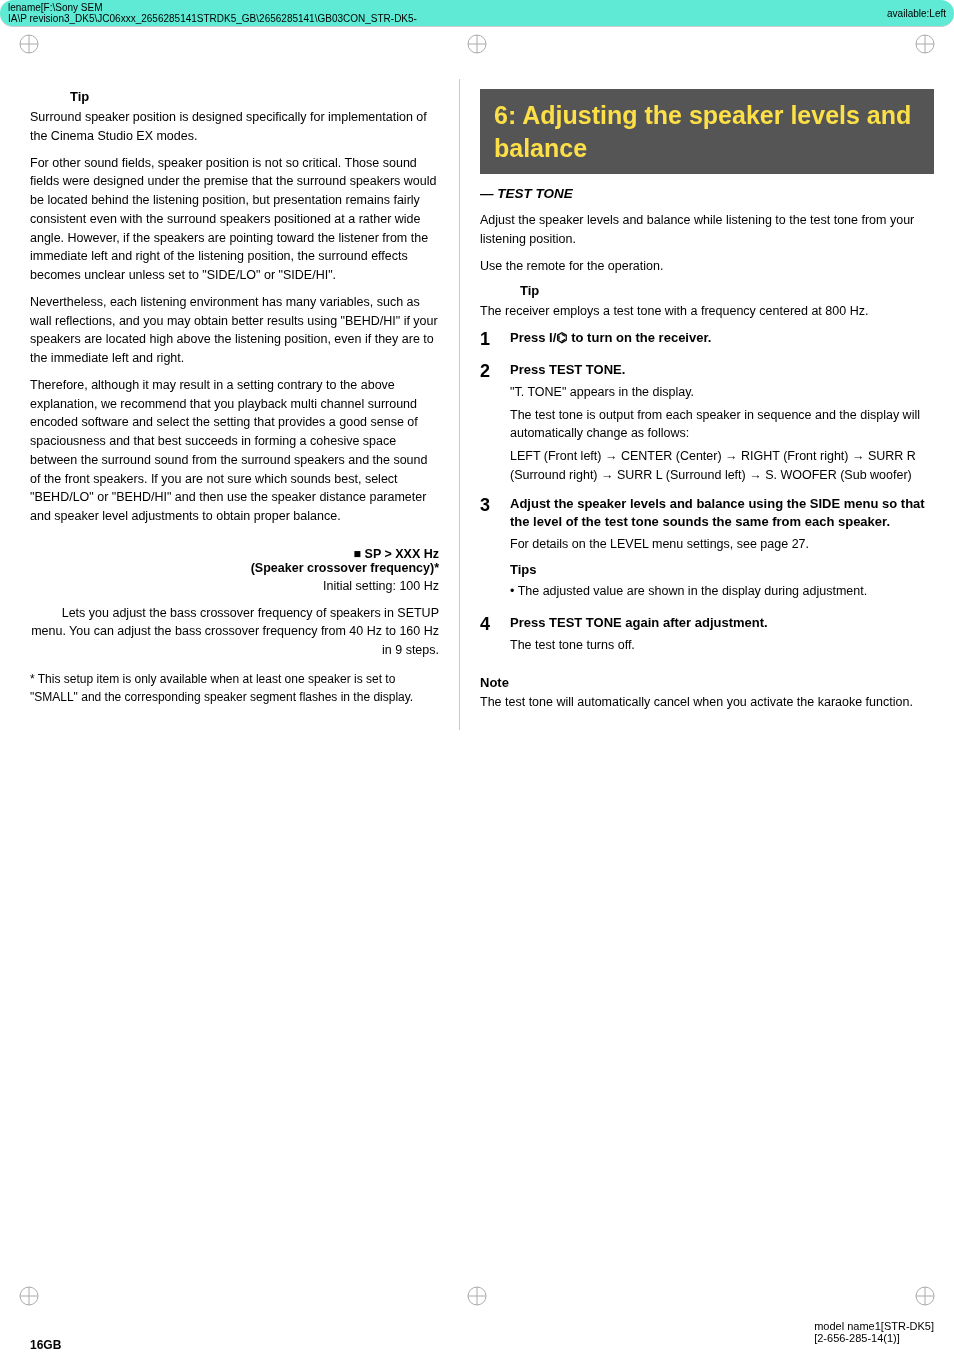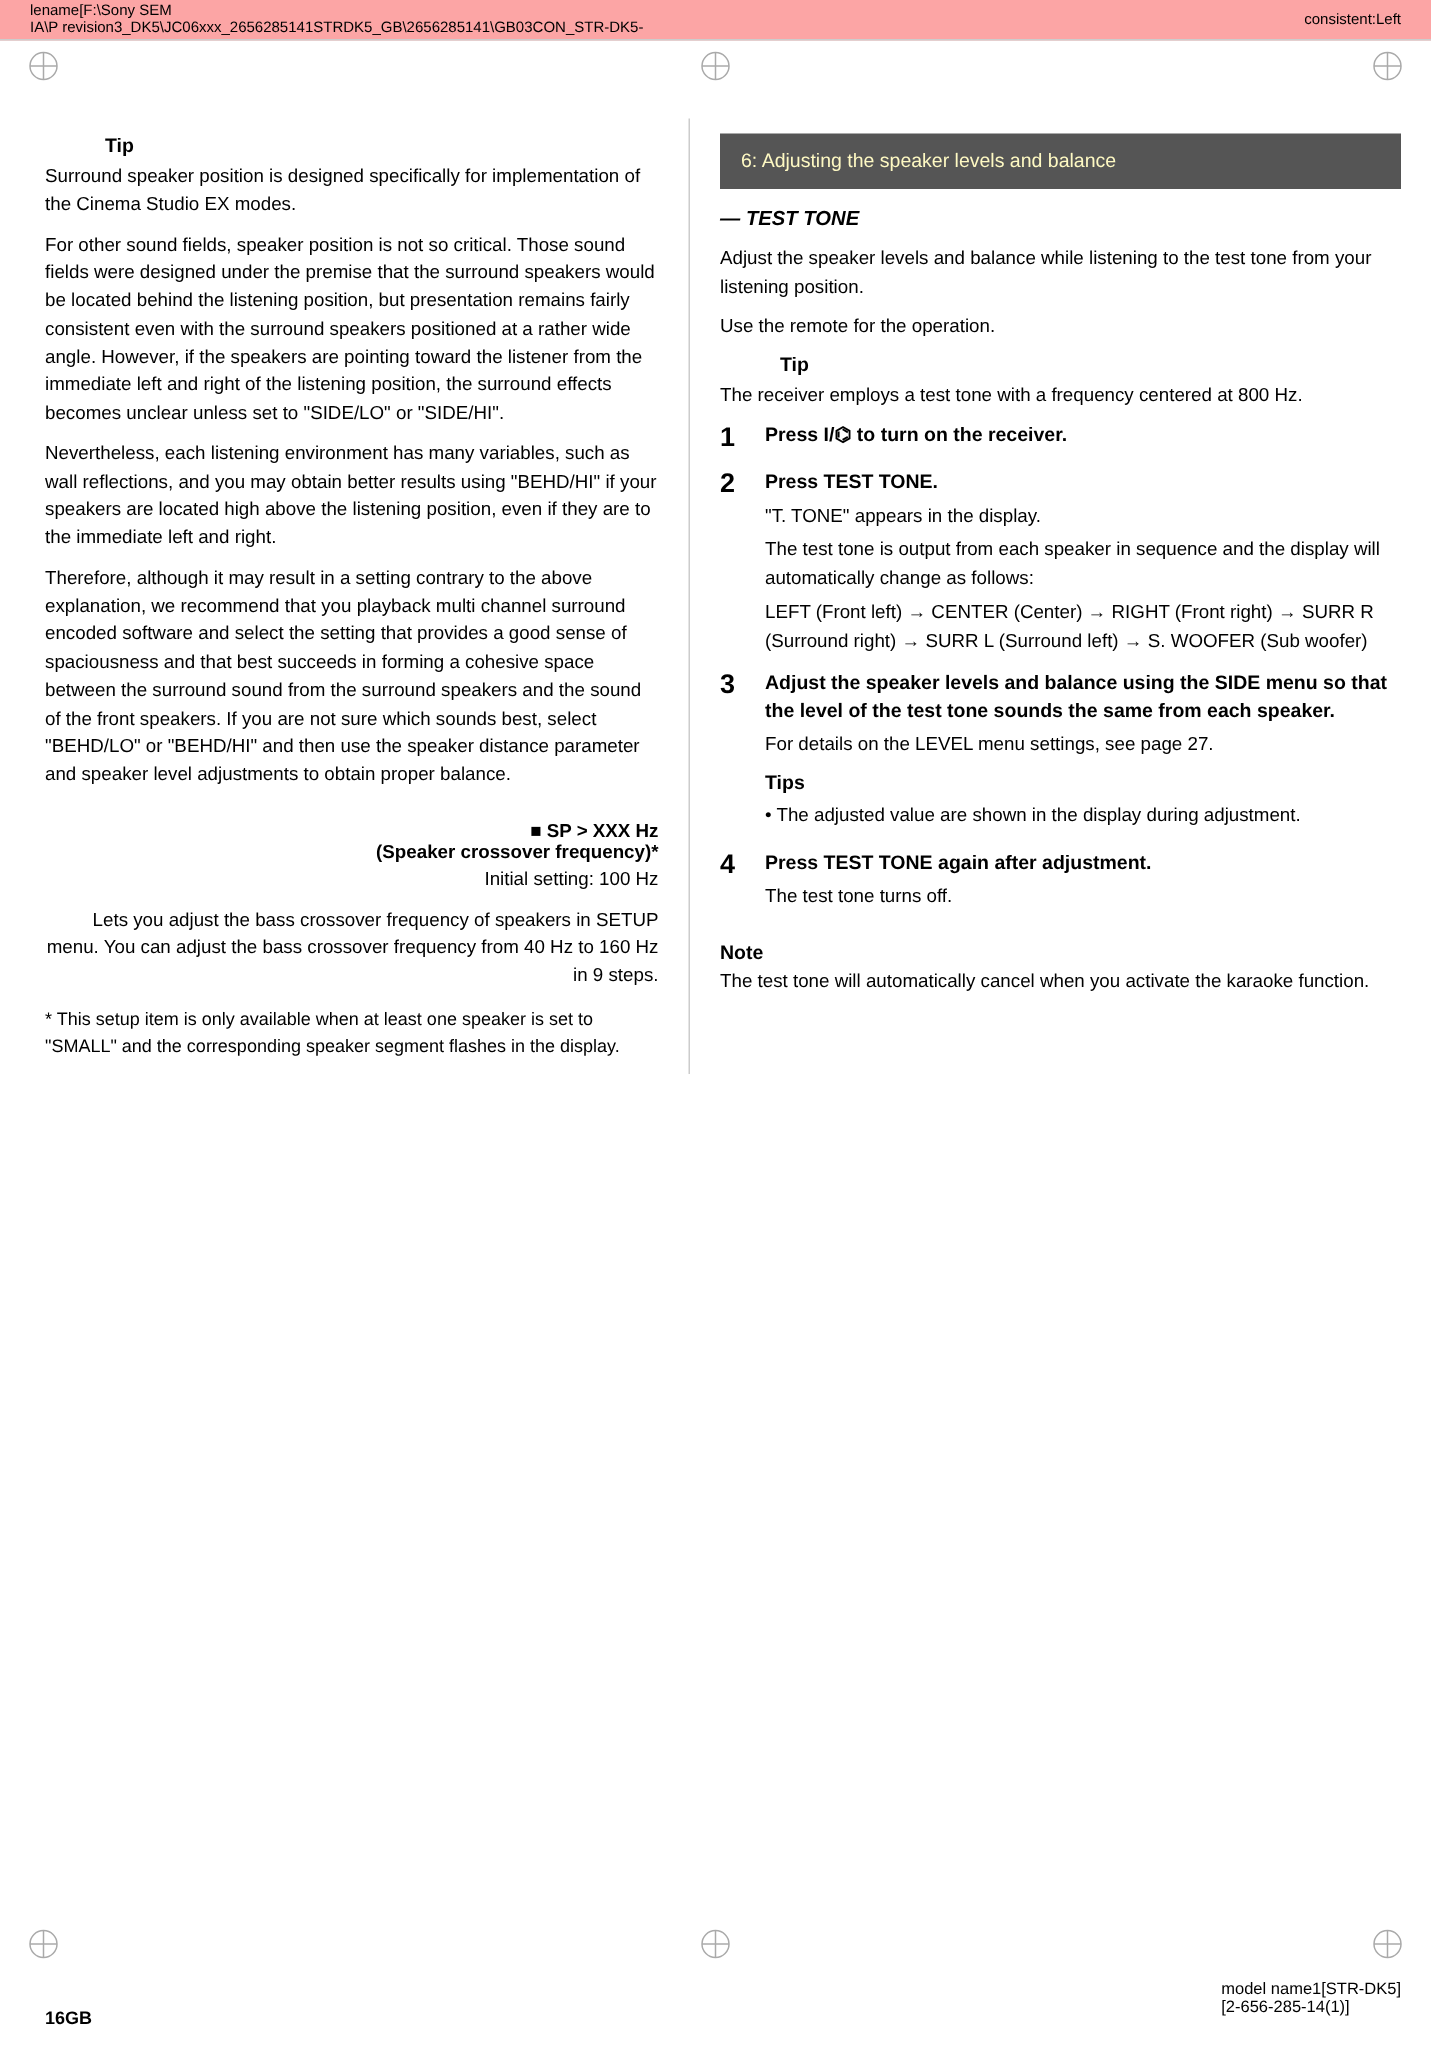--- a/index.html
+++ b/index.html
@@ -7,27 +7,28 @@
       width: 954px;
       min-height: 1364px;
       background: #ffffff;
       font-family: Arial, Helvetica, sans-serif;
       font-size: 13px;
       color: #000000;
       position: relative;
     }
 
     .top-bar {
-      background: #fca5a5;
+      background: #5eead4;
       border-bottom: 1px solid #ccc;
-      padding: 2px 20px;
+      padding: 2px 8px;
       font-size: 11px;
       display: flex;
       justify-content: space-between;
       align-items: center;
+      border-radius: 13px;
     }
 
     .page-content {
       display: flex;
       padding: 20px 0 20px 0;
     }
 
     .left-column {
       width: 460px;
       padding: 10px 20px 10px 30px;
@@ -47,23 +48,23 @@
     }
 
     .body-text {
       font-size: 12.5px;
       line-height: 1.5;
       margin-bottom: 8px;
     }
 
     .section-header {
       background: #555;
-      color: #fef9c3;
-      font-size: 13px;
-      font-weight: normal;
+      color: #fde047;
+      font-size: 25px;
+      font-weight: bold;
       padding: 10px 14px;
       margin-bottom: 12px;
       line-height: 1.3;
     }
 
     .subtitle {
       font-style: italic;
       font-weight: bold;
       font-size: 13.5px;
       margin-bottom: 10px;
@@ -150,21 +151,21 @@
       font-size: 11px;
       text-align: left;
     }
   </style>
 </head>
 <body>
 
 <div class="top-bar">
   <span style="font-size:10px; white-space:pre;">lename[F:\Sony SEM
 IA\P revision3_DK5\JC06xxx_2656285141STRDK5_GB\2656285141\GB03CON_STR-DK5-</span>
-  <span style="font-size:10px;">consistent:Left</span>
+  <span style="font-size:10px;">available:Left</span>
 </div>
 
 <div style="display:flex; justify-content:space-between; padding: 4px 18px; margin-top:2px;">
   <div style="display:flex; align-items:center; gap:4px;">
     <svg width="22" height="22">
         <circle cx="11" cy="11" r="9" fill="none" stroke="#aaa" stroke-width="1"></circle>
         <line x1="11" y1="2" x2="11" y2="20" stroke="#aaa" stroke-width="1"></line>
         <line x1="2" y1="11" x2="20" y2="11" stroke="#aaa" stroke-width="1"></line>
       </svg>
   </div>

